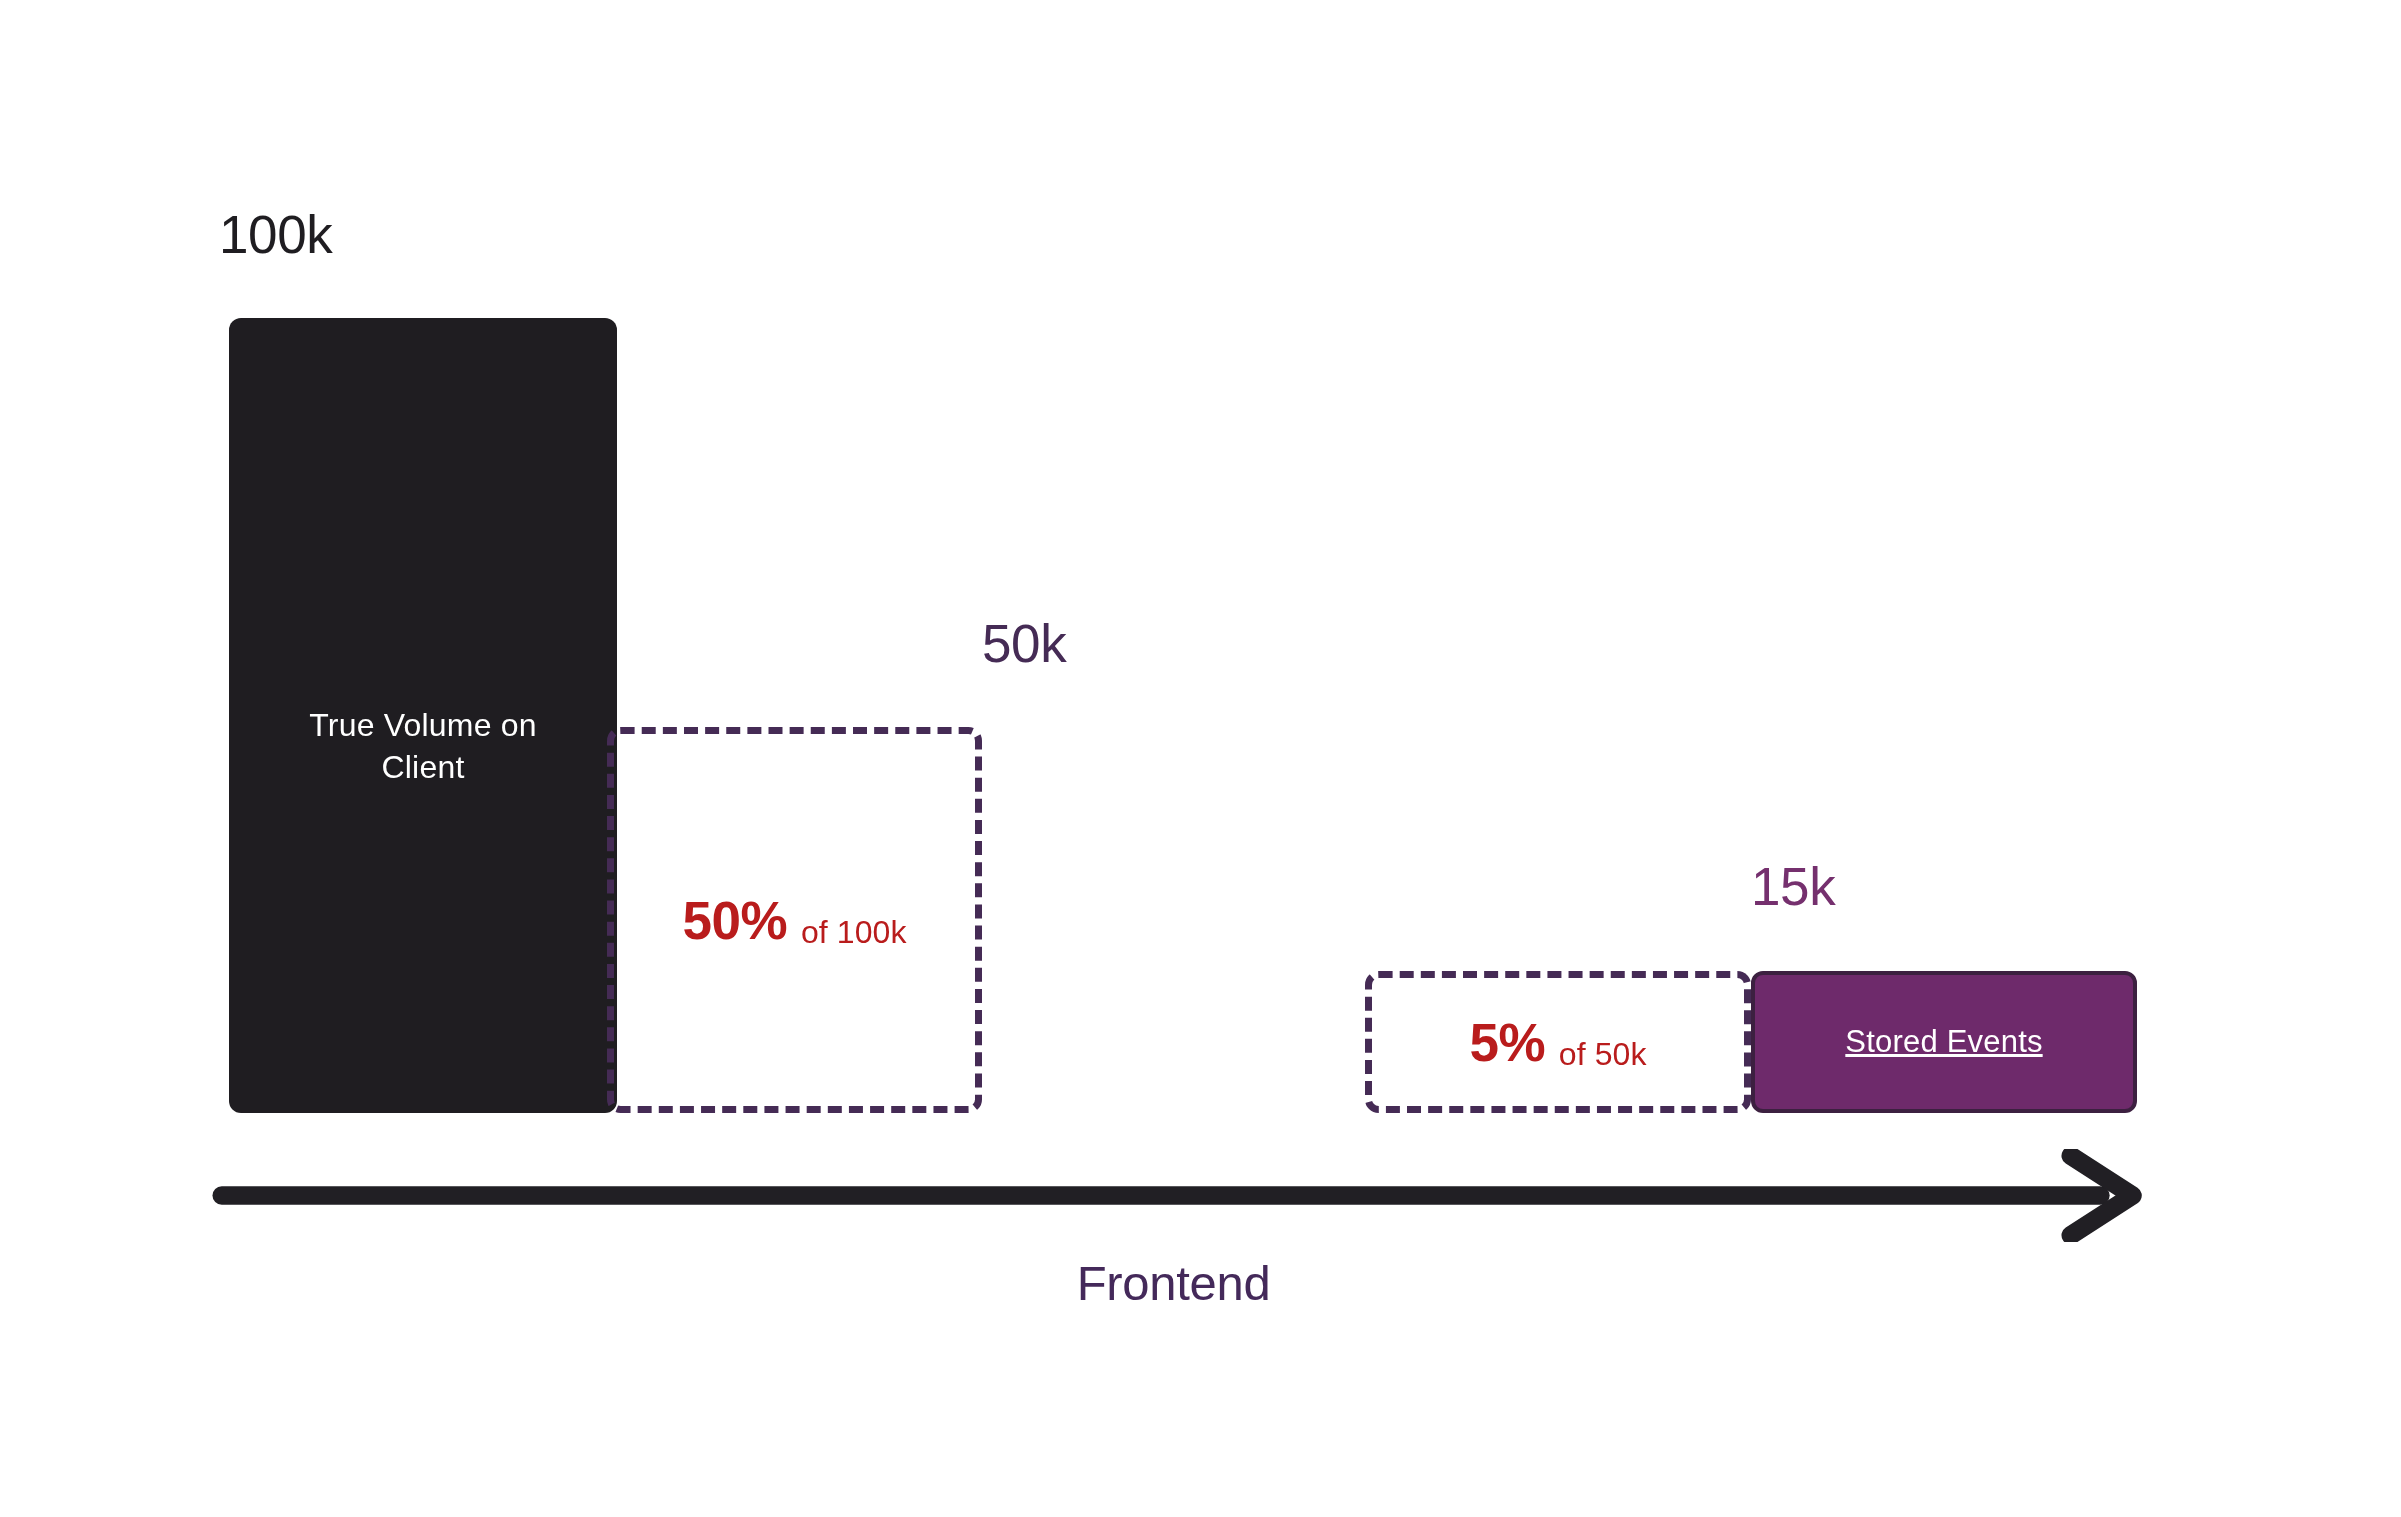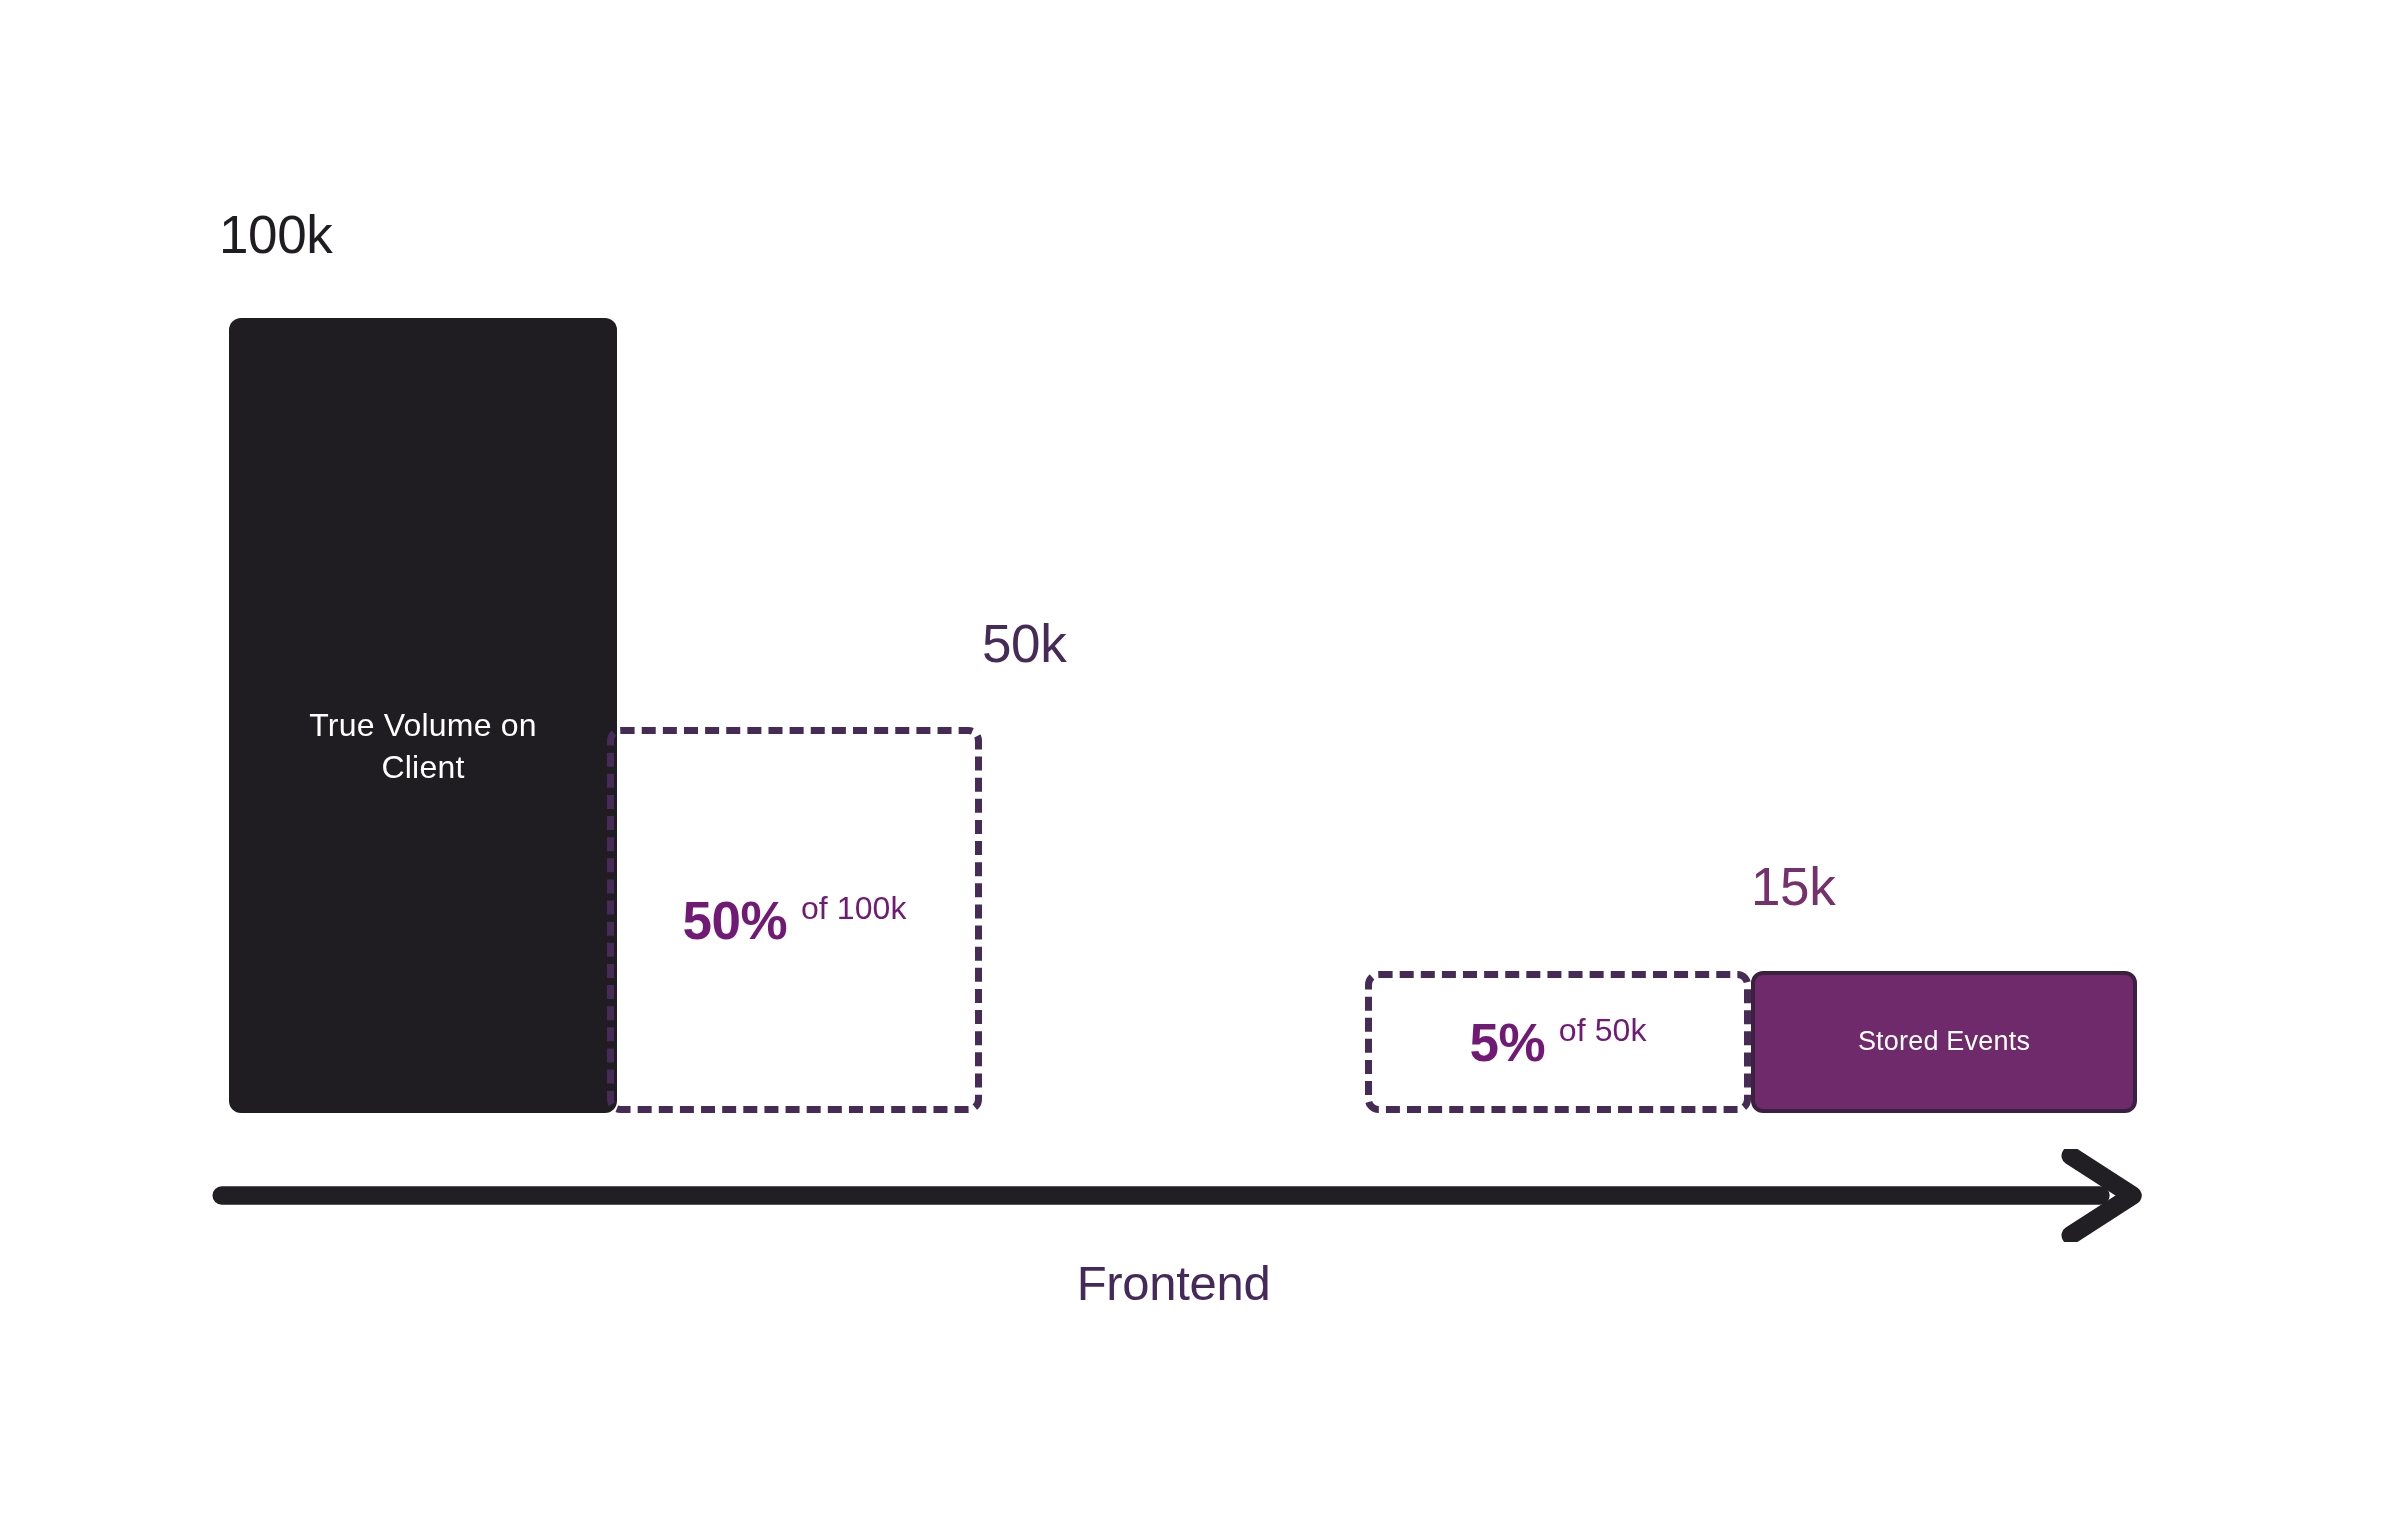--- a/index.html
+++ b/index.html
@@ -68,23 +68,24 @@
     padding: 0 12px;
   }
   .bar-client .bar-label {
     margin-top: 61px;
     max-width: 280px;
   }
   .bar-frontend .bar-label {
     max-width: 339px;
   }
   .bar-backend .bar-label {
-    font-size: 27px;
+    font-size: 31px;
     line-height: 1.3;
     max-width: 254px;
+    text-decoration: underline;
   }
 
   
   .drop-box {
     position: absolute;
     box-sizing: border-box;
     display: flex;
     align-items: center;
     justify-content: center;
     background: transparent;
@@ -99,24 +100,24 @@
   }
   .drop-2 {
     left: 1365px;
     top: 971px;
     width: 386px;
     height: 142px;
   }
 
   .drop-text {
     display: flex;
-    align-items: flex-start;
+    align-items: flex-end;
     justify-content: center;
     white-space: nowrap;
-    color: #701a75;
+    color: #b91c1c;
   }
   .drop-pct {
     font-size: 53px;
     font-weight: 700;
     letter-spacing: -0.4px;
   }
   .drop-of {
     font-size: 32px;
     font-weight: 400;
     margin-left: 13.6px;

